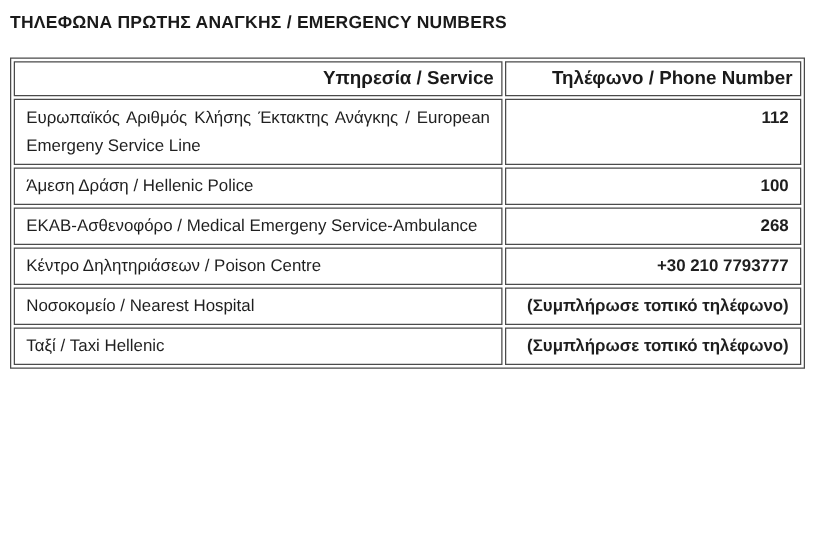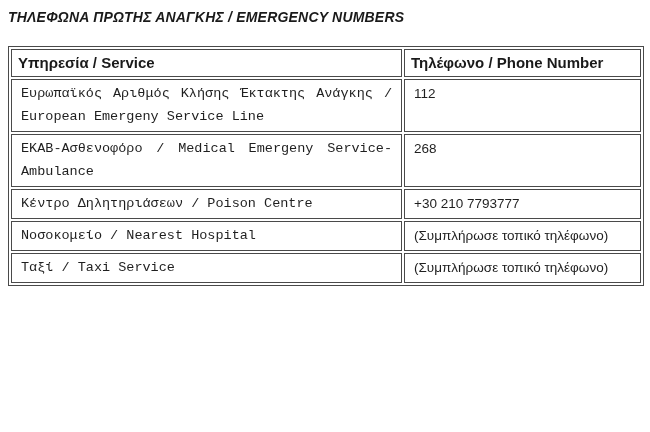--- a/index.html
+++ b/index.html
@@ -14,59 +14,58 @@
     color: #1f1f1f;
     overflow: hidden;
   }
   .page-title {
     font-size: 14px;
     font-weight: bold;
     letter-spacing: 0.2px;
     margin: 8px 0 0 8px;
     line-height: 18px;
     color: #1a1a1a;
-    font-style: italic;
   }
   table.emergency-table {
     border-collapse: separate;
     border-spacing: 2px;
     border: 1px solid #4a4a4a;
     margin: 20px 0 0 8px;
     width: 632px;
     table-layout: fixed;
     background: #ffffff;
   }
   table.emergency-table th,
   table.emergency-table td {
     border: 1px solid #4a4a4a;
     background: #ffffff;
     vertical-align: top;
     overflow: hidden;
   }
   table.emergency-table th {
     font-size: 15px;
     font-weight: bold;
-    text-align: left;
+    text-align: right;
     padding: 3px 6px;
     line-height: 20px;
     color: #1a1a1a;
     margin-left: 12px;
   }
   table.emergency-table td {
     font-size: 13.5px;
     line-height: 23px;
     padding: 2px 9px 3px 9px;
     color: #1f1f1f;
   }
   td.service-cell {
     text-align: justify;
-    font-family: Liberation Mono, monospace;
   }
   td.phone-cell {
-    text-align: left;
+    text-align: right;
+    font-weight: bold;
   }
   col.service-col { width: 391px; }
   col.phone-col   { width: 237px; }
 </style>
 </head>
 <body>
 
 <div class="page-title">ΤΗΛΕΦΩΝΑ ΠΡΩΤΗΣ ΑΝΑΓΚΗΣ / EMERGENCY NUMBERS</div>
 
 <table class="emergency-table">
@@ -79,29 +78,33 @@
       <th>Υπηρεσία / Service</th>
       <th>Τηλέφωνο / Phone Number</th>
     </tr>
   </thead>
   <tbody>
       <tr>
         <td class="service-cell">Ευρωπαϊκός Αριθμός Κλήσης Έκτακτης Ανάγκης / European Emergeny Service Line</td>
         <td class="phone-cell">112</td>
       </tr>
       <tr>
+        <td class="service-cell">Άμεση Δράση / Hellenic Police</td>
+        <td class="phone-cell">100</td>
+      </tr>
+      <tr>
         <td class="service-cell">ΕΚΑΒ-Ασθενοφόρο / Medical Emergeny Service-Ambulance</td>
         <td class="phone-cell">268</td>
       </tr>
       <tr>
         <td class="service-cell">Κέντρο Δηλητηριάσεων / Poison Centre</td>
         <td class="phone-cell">+30 210 7793777</td>
       </tr>
       <tr>
         <td class="service-cell">Νοσοκομείο / Nearest Hospital</td>
         <td class="phone-cell">(Συμπλήρωσε τοπικό τηλέφωνο)</td>
       </tr>
       <tr>
-        <td class="service-cell">Ταξί / Taxi Service</td>
+        <td class="service-cell">Ταξί / Taxi Hellenic</td>
         <td class="phone-cell">(Συμπλήρωσε τοπικό τηλέφωνο)</td>
       </tr>
     </tbody>
 </table>
 
 </body></html>

